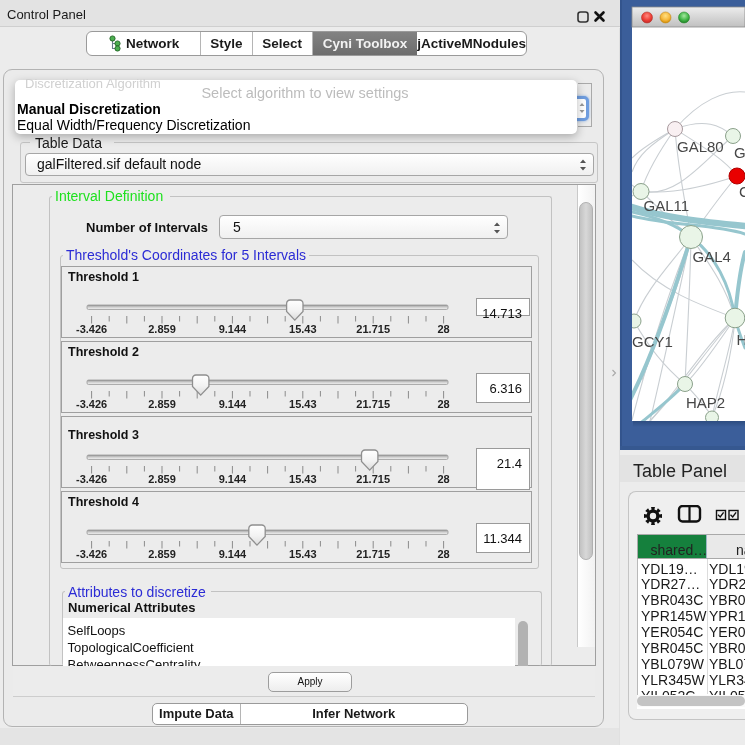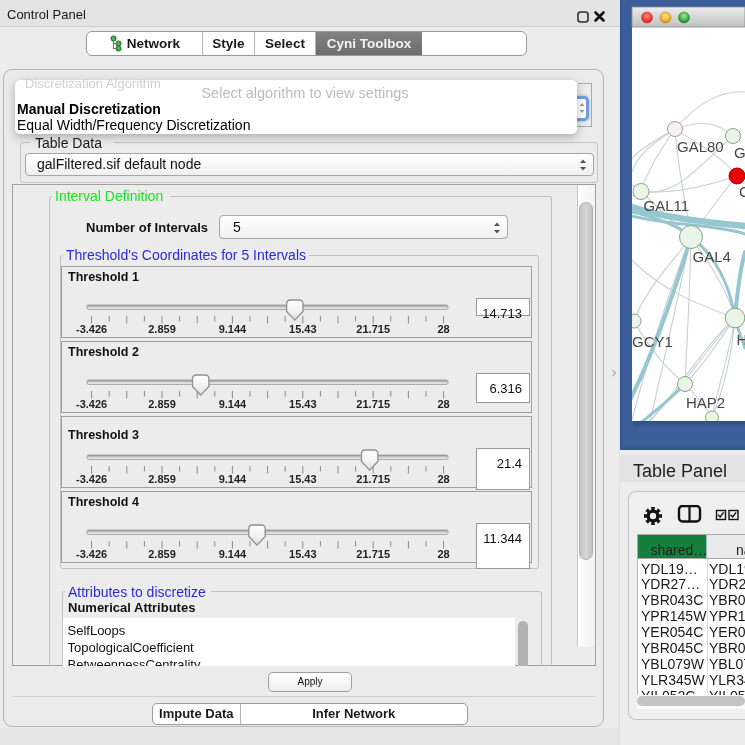--- a/index.html
+++ b/index.html
@@ -21,20 +21,21 @@
 <svg width="14" height="19" viewBox="0 0 14 19" style="vertical-align:-5px">
         <path d="M4.5 5 V15 M4.5 9.5 H9 M4.5 14.5 H9" stroke="#6a7a8a" stroke-width="1.1" fill="none"></path>
         <circle cx="4.5" cy="4.5" r="2.6" fill="#4cae50" stroke="#1f6323" stroke-width="0.9"></circle>
         <circle cx="9.5" cy="9.5" r="2.6" fill="#4cae50" stroke="#1f6323" stroke-width="0.9"></circle>
         <circle cx="9.5" cy="14.5" r="2.6" fill="#4cae50" stroke="#1f6323" stroke-width="0.9"></circle>
       </svg>
 Network</div>
 <div style="width:52px;border-right:1px solid #b5b5b5;">Style</div>
 <div style="width:61px;border-right:1px solid #b5b5b5;">Select</div>
 <div style="width:106px;background:linear-gradient(#828282,#6d6d6d);color:#f2f2f2;">Cyni Toolbox</div>
+<div style="flex:1">jActiveMNodules</div>
 </div>
 <div class="abs" style="left:578px;top:83px;width:14px;height:44px;border-top:1px solid #a9a9a9;border-right:1px solid #a9a9a9;border-bottom:1px solid #a9a9a9;"></div>
 <div class="abs" style="left:573px;top:96px;width:16px;height:25px;background:#fff;border:3px solid #6f9ddf;border-radius:0 5px 5px 0;box-shadow:0 0 3px #88aee0;">
     <svg style="position:absolute;left:2px;top:2px" width="8" height="15" viewBox="0 0 8 15">
       <path d="M1.5 5 L4 2 L6.5 5 Z M1.5 9 L4 12 L6.5 9 Z" fill="#999"></path>
     </svg>
   </div>
 <div class="abs" style="left:20px;top:142px;width:578px;height:41px;border:1px solid #c6c6c6;border-radius:3px;"></div>
 <div class="abs" style="left:30px;top:134px;width:84px;height:16px;background:#ebebeb;"></div>
 <div class="lbl" style="left:35px;top:135px;font-size:14px;color:#1a1a1a;font-weight:normal;">Table Data</div>
@@ -242,21 +243,21 @@
 <text x="30.6" y="67" font-size="11" font-weight="bold" fill="#222" text-anchor="middle" font-family="Liberation Sans, sans-serif">-3.426</text>
     <text x="101.0" y="67" font-size="11" font-weight="bold" fill="#222" text-anchor="middle" font-family="Liberation Sans, sans-serif">2.859</text>
     <text x="171.4" y="67" font-size="11" font-weight="bold" fill="#222" text-anchor="middle" font-family="Liberation Sans, sans-serif">9.144</text>
     <text x="241.8" y="67" font-size="11" font-weight="bold" fill="#222" text-anchor="middle" font-family="Liberation Sans, sans-serif">15.43</text>
     <text x="312.2" y="67" font-size="11" font-weight="bold" fill="#222" text-anchor="middle" font-family="Liberation Sans, sans-serif">21.715</text>
     <text x="382.6" y="67" font-size="11" font-weight="bold" fill="#222" text-anchor="middle" font-family="Liberation Sans, sans-serif">28</text>
 <g transform="translate(196.0,0)">
       <path d="M-8.2 37.5 v-8 a3.5 3.5 0 0 1 3.5 -3.5 h9.4 a3.5 3.5 0 0 1 3.5 3.5 v8 l-8.2 8.6 l-8.2 -8.6 z" fill="url(#th4)" stroke="#8f8f8f" stroke-width="1.3" transform="translate(0,8)"></path>
     </g>
 </svg>
-<div class="abs" style="left:476px;top:523px;width:54px;height:46px;background:#fff;border:1px solid #9a9a9a;font-size:13px;color:#111;text-align:right;padding:7px 7px 0 0;">11.344</div>
+<div class="abs" style="left:476px;top:523px;width:54px;height:30px;background:#fff;border:1px solid #9a9a9a;font-size:13px;color:#111;text-align:right;padding:7px 7px 0 0;">11.344</div>
 <div class="abs" style="left:62px;top:591px;width:480px;height:75px;border:1px solid #c2c2c2;border-radius:3px;border-bottom:none;"></div>
 <div class="abs" style="left:65px;top:583px;width:146px;height:16px;background:#ececec;"></div>
 <div class="lbl" style="left:68px;top:584px;font-size:14px;color:#2b2bd5;font-weight:normal;">Attributes to discretize</div>
 <div class="lbl" style="left:68px;top:600px;font-size:13px;color:#111;font-weight:bold;">Numerical Attributes</div>
 <div class="abs" style="left:62.5px;top:618px;width:452px;height:48px;background:#fff;"></div>
 <div class="lbl" style="left:67.5px;top:623px;font-size:13px;color:#111;font-weight:normal;">SelfLoops</div>
 <div class="lbl" style="left:67.5px;top:640px;font-size:13px;color:#111;font-weight:normal;">TopologicalCoefficient</div>
 <div class="lbl" style="left:67.5px;top:656.5px;font-size:13px;color:#111;font-weight:normal;">BetweennessCentrality</div>
 <div class="abs" style="left:518px;top:621px;width:10px;height:45px;background:#b2b2b2;border-radius:5px 5px 0 0;"></div>
 <div class="abs" style="left:13px;top:666px;width:582px;height:31px;background:#ececec;border-bottom:1px solid #cdcdcd;"></div>

